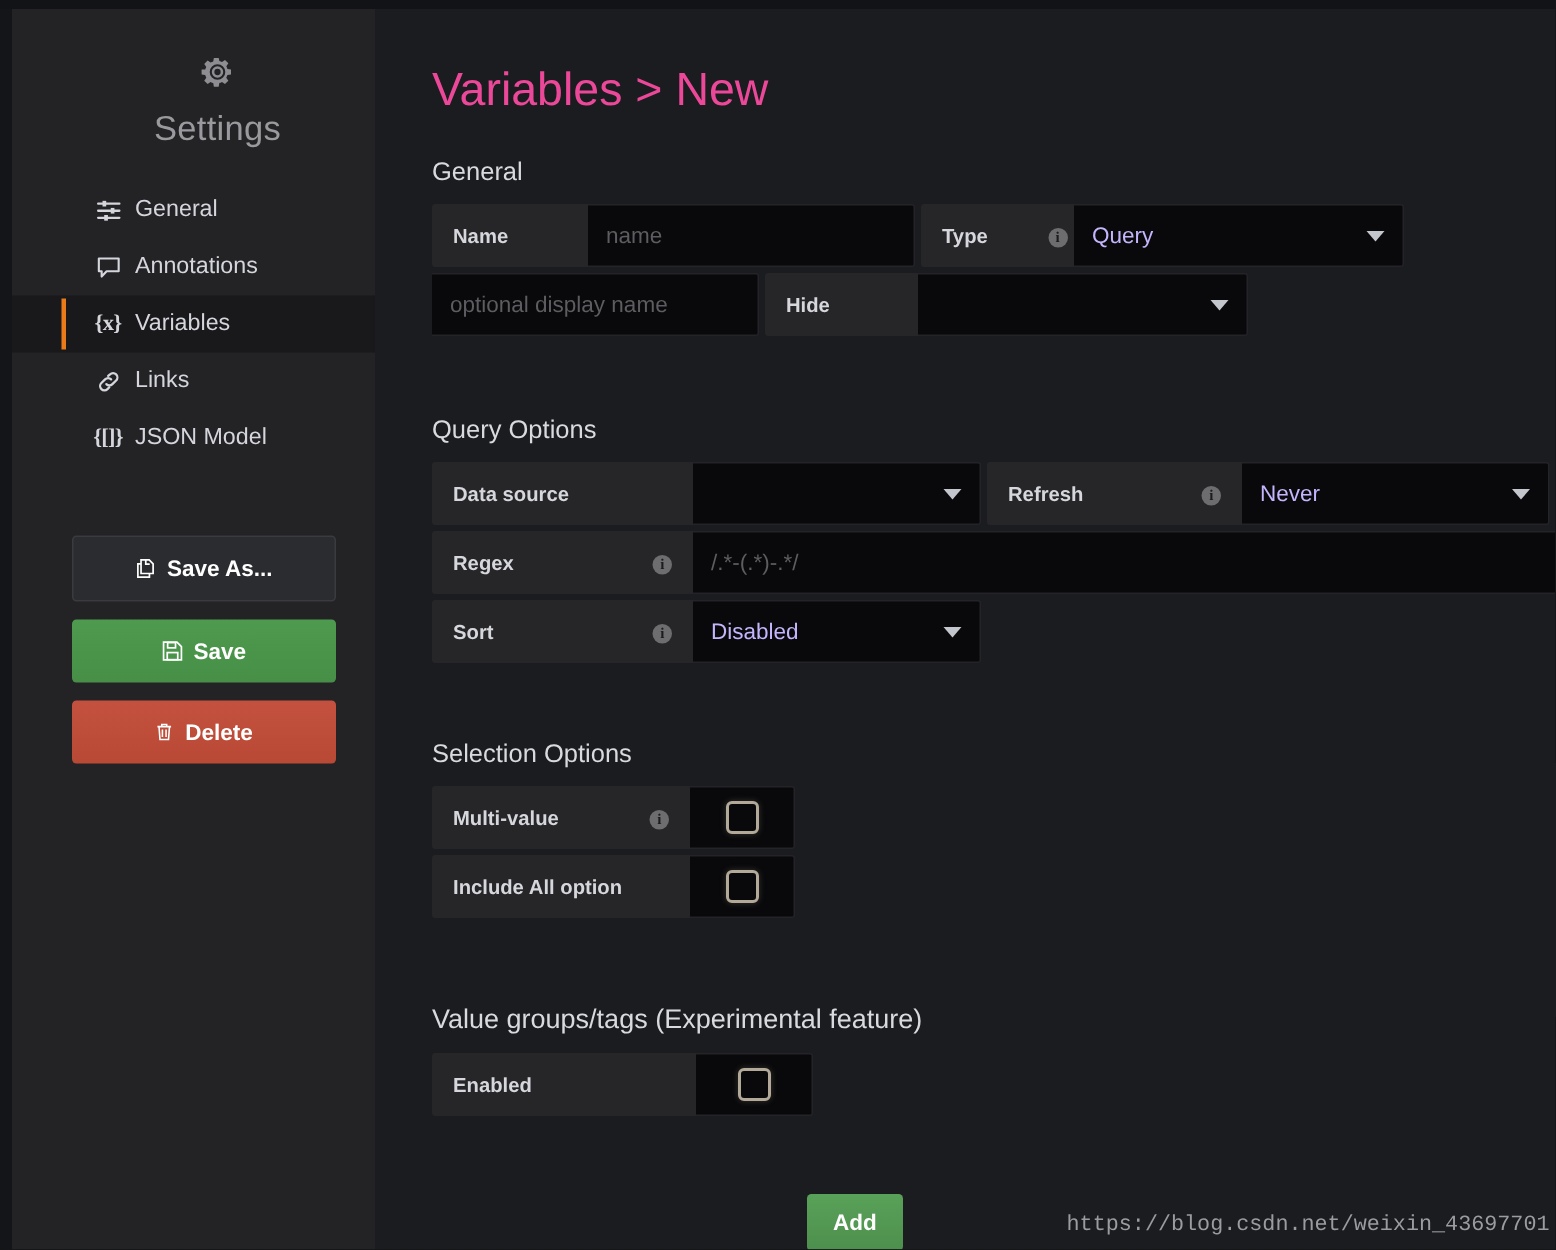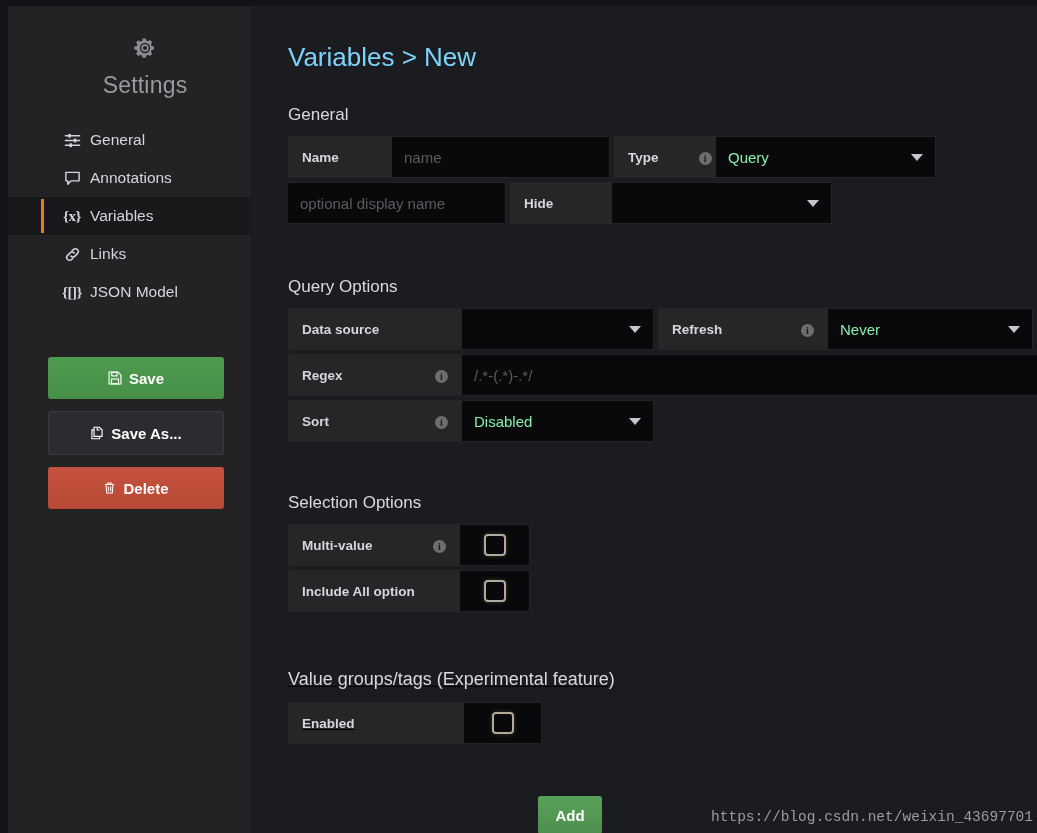--- a/index.html
+++ b/index.html
@@ -149,22 +149,22 @@
     top: 6px; left: 250px;
     width: 787px;
     height: 827px;
     background: #1b1c1f;
     overflow: hidden;
   }
 
   .page-title {
     position: absolute;
     top: 36px; left: 38px;
-    font-size: 26px;
-    color: #7dd3fc;
+    font-size: 31px;
+    color: #ec4899;
     white-space: nowrap;
   }
 
   .section {
     position: absolute;
     left: 38px;
   }
   .section-title {
     font-size: 17px;
     color: #d8dade;
@@ -220,21 +220,21 @@
     border-radius: 0 2px 2px 0;
     border: 1px solid #242428;
     border-left: none;
     font-size: 15px;
     color: #d8dade;
     cursor: text;
     overflow: hidden;
   }
   .fld.select { cursor: pointer; }
   .fld .ph { color: #5c5c61; }
-  .fld .val { color: #86efac; }
+  .fld .val { color: #c4b5fd; }
 
   .caret {
     position: absolute;
     right: 12px;
     top: 50%;
     margin-top: -3px;
     width: 0; height: 0;
     border-left: 6px solid transparent;
     border-right: 6px solid transparent;
     border-top: 7px solid #c3c6cc;
@@ -350,40 +350,40 @@
       </div>
 
       <div class="nav-item">
         <span class="nav-icon glyph-icon">{[]}</span>
         <span>JSON Model</span>
       </div>
     </div>
 
     <div class="side-buttons">
 
+      <button class="side-btn btn-saveas">
+        <span class="bicon">
+          <svg width="14" height="14" viewBox="0 0 16 16" fill="none" stroke="#fff" stroke-width="1.3">
+            <path d="M4.6 1.4h6.2l3 3v7.4H4.6z"></path>
+            <path d="M11.2 4.6h-3V1.6"></path>
+            <path d="M11 11.8v2.8H2.2V4.4h2.3"></path>
+          </svg>
+        </span>
+        <span>Save As...</span>
+      </button>
+
       <button class="side-btn btn-save">
         <span class="bicon">
           <svg width="14" height="14" viewBox="0 0 16 16" fill="none" stroke="#fff" stroke-width="1.3">
             <path d="M1.2 1.2h10.2L14.8 4.6v10.2H1.2z"></path>
             <rect x="4.3" y="1.6" width="6" height="4"></rect>
             <rect x="4" y="9.2" width="8" height="5.4"></rect>
           </svg>
         </span>
         <span>Save</span>
-      </button>
-
-      <button class="side-btn btn-saveas">
-        <span class="bicon">
-          <svg width="14" height="14" viewBox="0 0 16 16" fill="none" stroke="#fff" stroke-width="1.3">
-            <path d="M4.6 1.4h6.2l3 3v7.4H4.6z"></path>
-            <path d="M11.2 4.6h-3V1.6"></path>
-            <path d="M11 11.8v2.8H2.2V4.4h2.3"></path>
-          </svg>
-        </span>
-        <span>Save As...</span>
       </button>
 
       <button class="side-btn btn-delete">
         <span class="bicon">
           <svg width="13" height="14" viewBox="0 0 16 16" fill="none" stroke="#fff" stroke-width="1.3">
             <path d="M2.4 3.6h11.2"></path>
             <path d="M6 3.6V1.8h4v1.8"></path>
             <path d="M3.7 3.6l.8 10.6h7l.8-10.6"></path>
             <path d="M6.5 6v6M9.5 6v6"></path>
           </svg>
@@ -498,21 +498,21 @@
       </div>
 
       <div class="cbrow">
         <div class="lbl" style="width:172px;">Include All option</div>
         <div class="cbbox">
           <span class="cb"></span>
         </div>
       </div>
     </div>
 
-    <div class="section" style="top:663px;text-decoration:underline;">
+    <div class="section" style="top:663px;">
       <div class="section-title" style="font-size:18px; margin-bottom:12px;">Value groups/tags (Experimental feature)</div>
 
       <div class="cbrow">
         <div class="lbl" style="width:176px;">Enabled</div>
         <div class="cbbox" style="width:78px;">
           <span class="cb"></span>
         </div>
       </div>
     </div>
 

